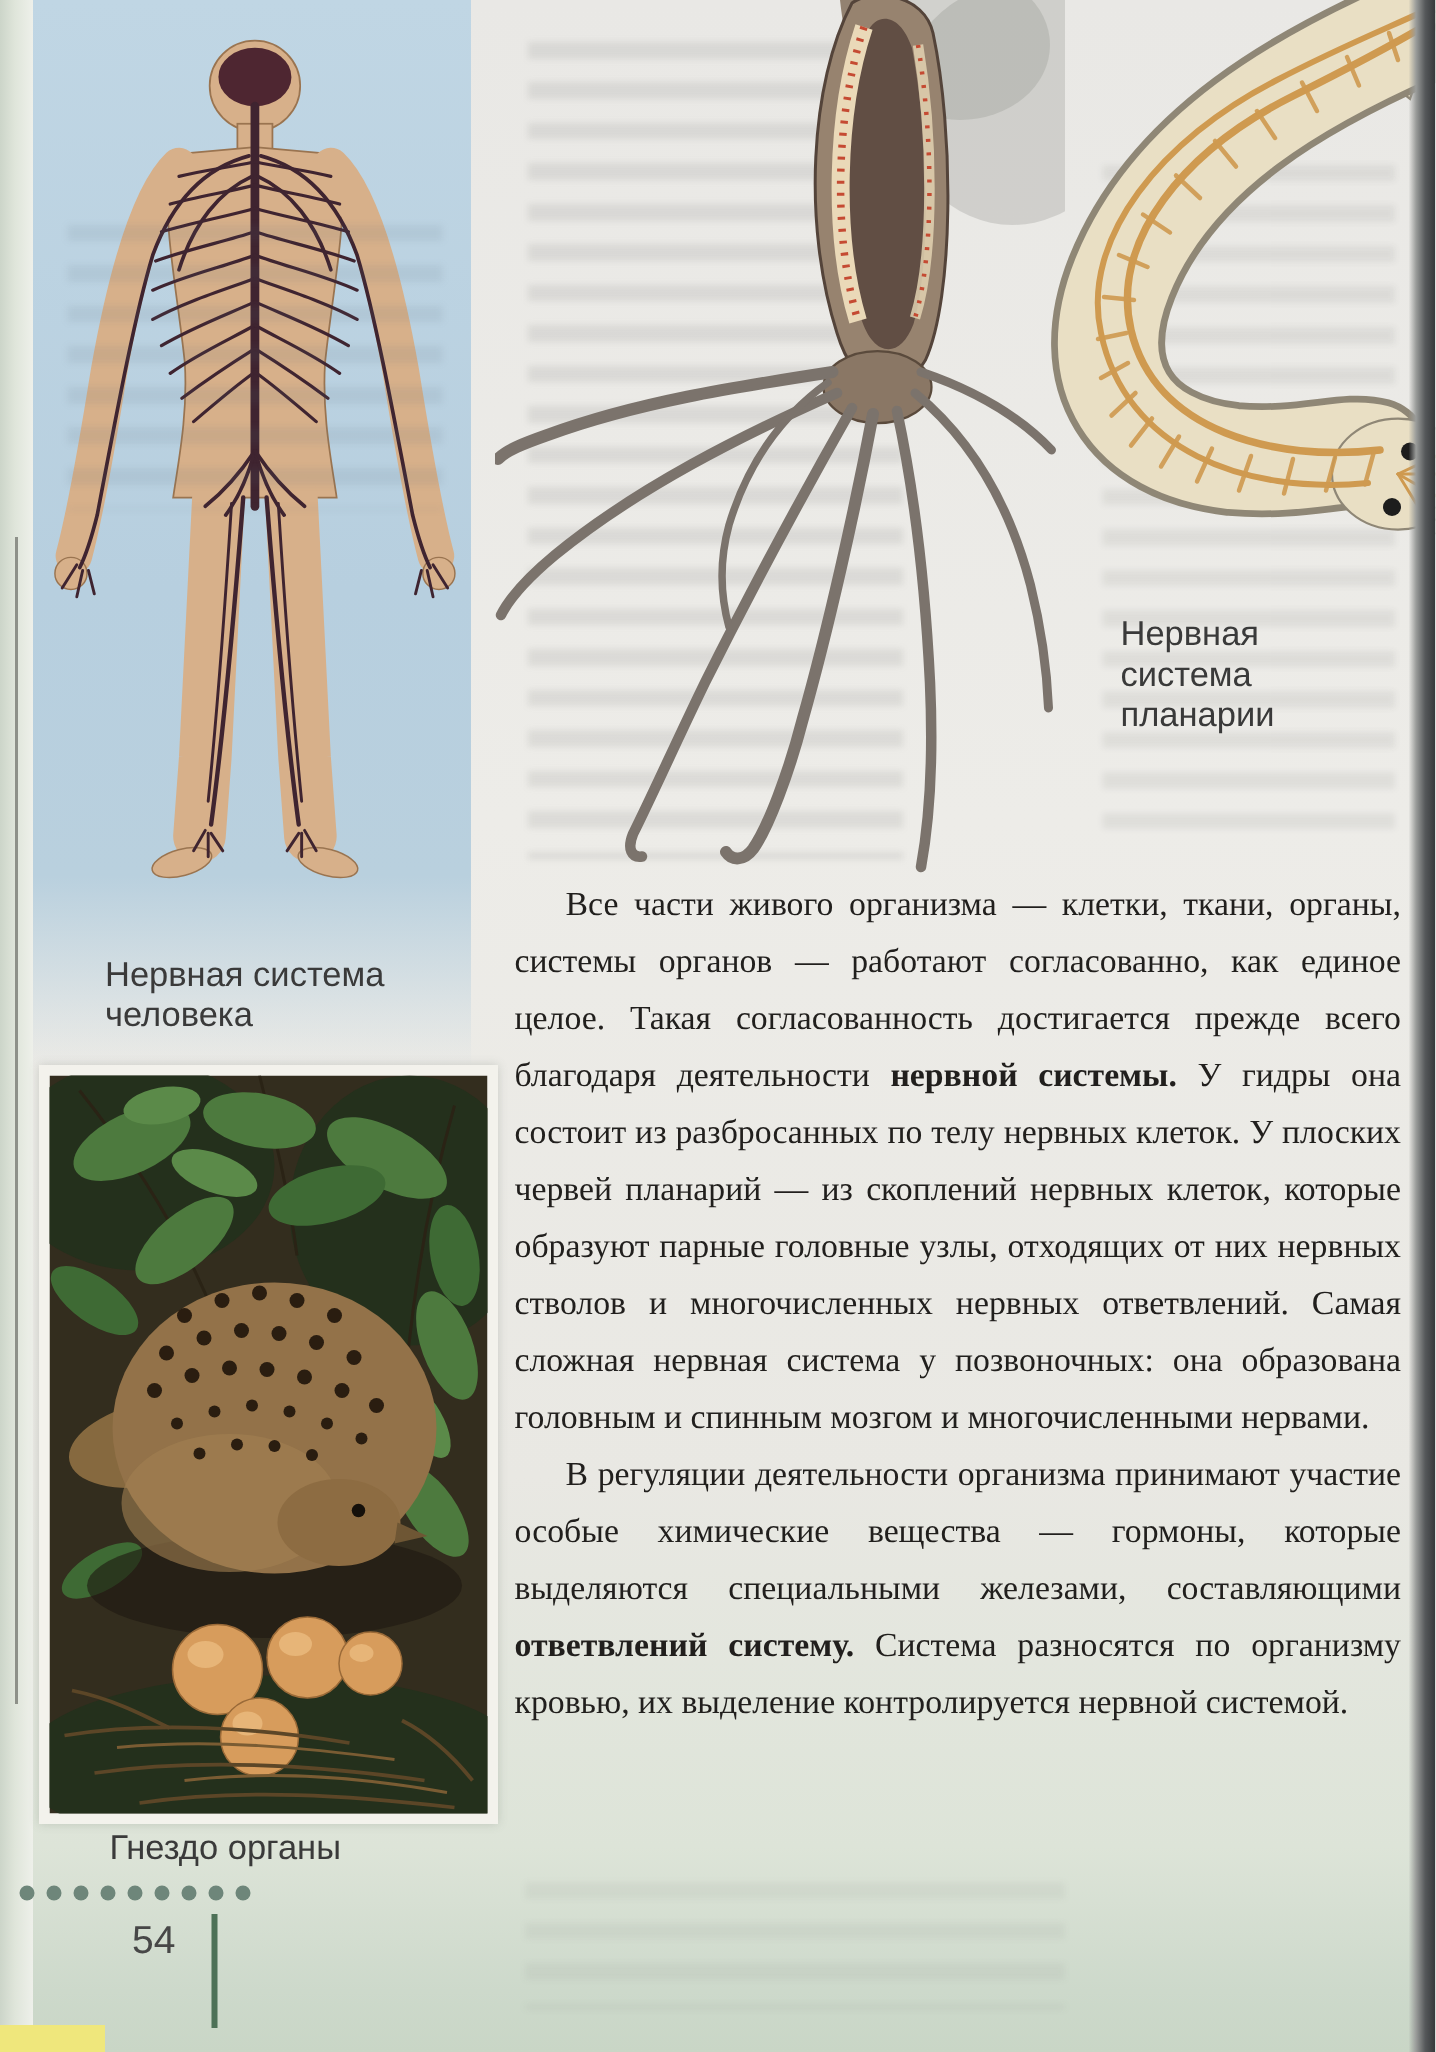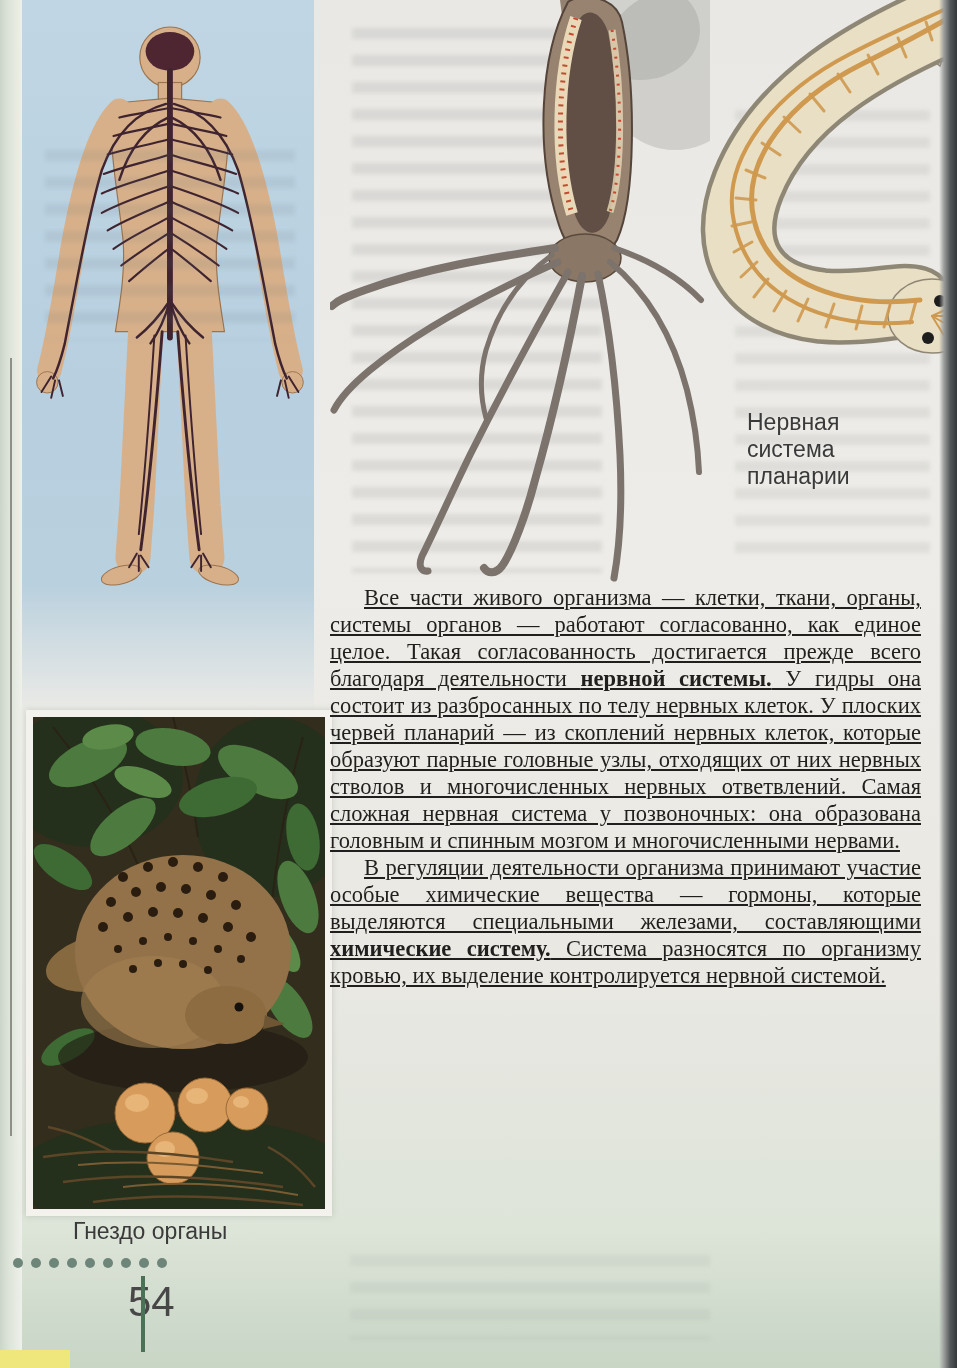--- a/index.html
+++ b/index.html
@@ -18,25 +18,25 @@
   .caption-hydra{left:534px;top:466px;width:112px;}
   .caption-planaria{left:747px;top:378px;width:130px;margin-top:31px;}
   .caption-pheasant{left:73px;top:1218px;width:240px;}
   .photo-frame{position:absolute;left:26px;top:710px;width:306px;height:506px;
         background:#f3f2ec;padding:0;z-index:10;box-shadow:0 0 6px rgba(100,110,100,.25);}
   .photo-frame svg{position:absolute;left:7px;top:7px;}
   .illus{position:absolute;z-index:5;}
   .dots-row{position:absolute;left:13px;top:1254px;z-index:20;}
   .dots-row span{display:inline-block;width:10px;height:10px;border-radius:50%;
         background:#6e867a;margin-right:8px;}
-  .page-number{position:absolute;left:88px;top:1278px;font-size:42px;color:#474747;z-index:20;margin-left:40px;}
+  .page-number{position:absolute;left:88px;top:1278px;font-size:26px;color:#474747;z-index:20;}
   .page-rule{position:absolute;left:141px;top:1276px;width:4px;height:76px;background:#4d7157;z-index:20;}
-  .article{position:absolute;left:330px;top:584px;width:591px;z-index:15;
-        font-family:"Liberation Serif",serif;font-size:22.5px;line-height:27px;
-        text-align:justify;color:#211f1d;text-decoration:underline;}
+  .article{position:absolute;left:343px;top:584px;width:591px;z-index:15;
+        font-family:"Liberation Serif",serif;font-size:22.5px;line-height:38px;
+        text-align:justify;color:#211f1d;}
   .article p{margin:0;text-indent:34px;}
   .article b{font-weight:bold;}
   .watermark{position:absolute;left:0;top:1350px;background:#efe77c;color:#131313;
         font-size:11px;padding:18px 4px 3px 4px;z-index:50;font-family:"Liberation Sans",sans-serif;}
   .bleed{position:absolute;background:repeating-linear-gradient(180deg,rgba(110,112,108,.13) 0 11px,rgba(0,0,0,0) 11px 27px);
         filter:blur(2px);z-index:1;}
   .bleed.blue{background:repeating-linear-gradient(180deg,rgba(90,110,125,.10) 0 11px,rgba(0,0,0,0) 11px 27px);}
 </style>
 </head>
 <body>
@@ -189,20 +189,21 @@
         <path d="M322,316 l30,-14"></path>
           <path d="M322,316 l34,0"></path>
           <path d="M322,316 l28,16"></path>
           <path d="M322,316 l16,26"></path>
       </g>
     </g>
     <circle cx="330" cy="301" r="6" fill="#1d1d1d"></circle>
     <circle cx="318" cy="338" r="6" fill="#1d1d1d"></circle>
   </svg>
 
+  <div class="caption caption-human">Нервная система человека</div>
   <div class="caption caption-planaria">Нервная система планарии</div>
 
   <div class="photo-frame">
     <svg width="292" height="492" viewBox="0 0 292 492">
       <rect width="292" height="492" fill="#332d1e"></rect>
       <g fill="#24301c">
         <ellipse cx="60" cy="60" rx="90" ry="70"></ellipse>
           <ellipse cx="240" cy="90" rx="80" ry="90"></ellipse>
         <ellipse cx="150" cy="460" rx="170" ry="60"></ellipse>
       </g>
@@ -300,18 +301,18 @@
   <div class="caption caption-pheasant">Гнездо органы</div>
 
   <div class="dots-row">
     <span></span><span></span><span></span><span></span><span></span><span></span><span></span><span></span><span></span>
   </div>
   <div class="page-number">54</div>
   <div class="page-rule"></div>
 
   <div class="article">
     <p><span>Все части живого организма — клетки, ткани, органы, системы органов — работают согласованно, как единое целое. Такая согласованность достигается прежде всего благодаря деятельности </span><b>нервной системы.</b><span> У гидры она состоит из разбросанных по телу нервных клеток. У плоских червей планарий — из скоплений нервных клеток, которые образуют парные головные узлы, отходящих от них нервных стволов и многочисленных нервных ответвлений. Самая сложная нервная система у позвоночных: она образована головным и спинным мозгом и многочисленными нервами.</span></p>
-    <p><span>В регуляции деятельности организма принимают участие особые химические вещества — гормоны, которые выделяются специальными железами, составляющими </span><b>химические систему.</b><span> Система разносятся по организму кровью, их выделение контролируется нервной системой.</span></p>
+    <p><span>В регуляции деятельности организма принимают участие особые химические вещества — гормоны, которые выделяются специальными железами, составляющими </span><b>ответвлений систему.</b><span> Система разносятся по организму кровью, их выделение контролируется нервной системой.</span></p>
   </div>
 
   <div class="right-edge"></div>
   <div class="watermark">http://gdz.wtf</div>
 </div>
 
 </body></html>

